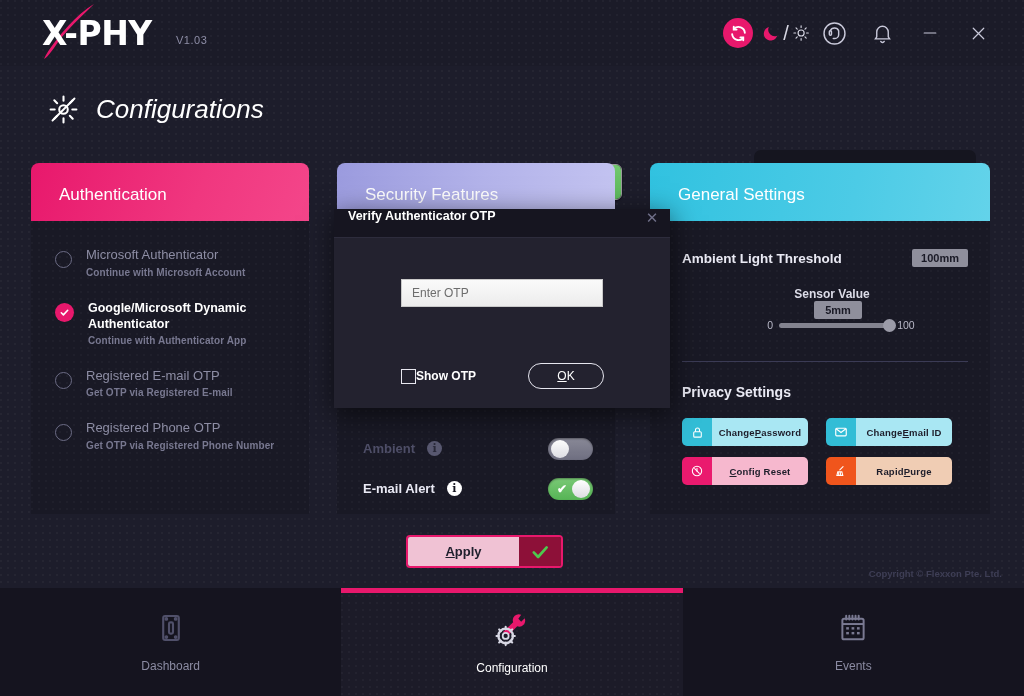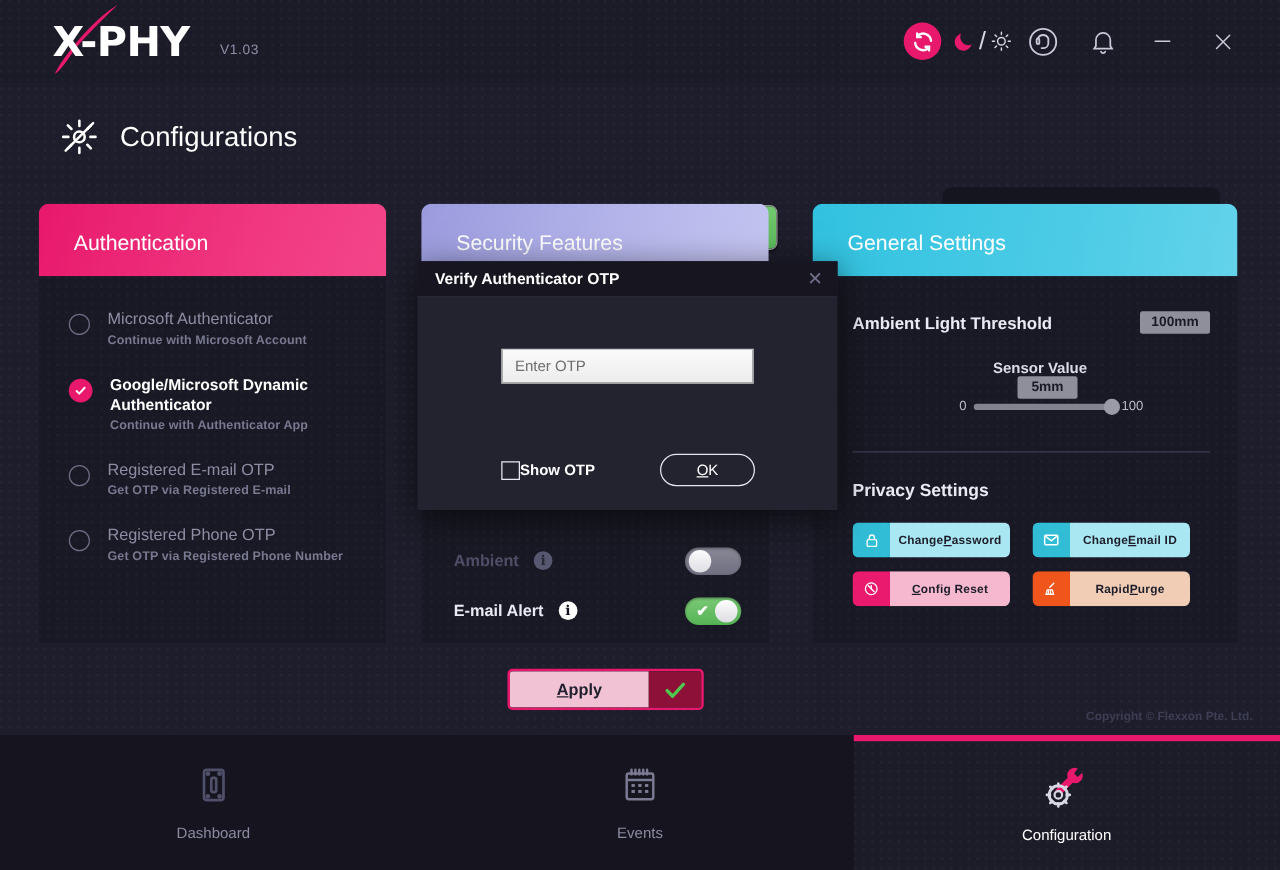--- a/index.html
+++ b/index.html
@@ -52,21 +52,21 @@
   .slash { color: #d8d8e4; font-size: 20px; font-weight: 300; }
 
   
   .title-row {
     position: absolute; left: 0; top: 66px; width: 1024px; height: 96px;
   }
   .page-title {
     position: absolute; left: 47px; top: 27px;
     display: flex; align-items: center; gap: 16px;
   }
-  .page-title .ttl { font-size: 22px; color: #ffffff; font-weight: 400; }
+  .page-title .ttl { font-size: 26px; color: #ffffff; font-weight: 400; font-style: italic; }
 
   .disk-toggle {
     position: absolute; left: 342px; top: 98px;
     width: 280px; height: 36px;
     border-radius: 6px; border: 1px solid #9a9a9a;
     display: flex; overflow: hidden; cursor: pointer;
     box-shadow: 0 1px 2px rgba(0,0,0,.5);
   }
   .disk-toggle .knob {
     width: 143px; height: 100%;
@@ -195,21 +195,21 @@
     position: absolute; right: 22px; top: 568px;
     font-size: 9.5px; font-weight: 700; color: #3e3e55;
   }
 
   
   .modal {
     position: absolute; left: 334px; top: 209px; width: 336px; height: 199px;
     background: #23222f; box-shadow: 0 6px 26px rgba(0,0,0,.6);
   }
   .modal-bar {
-    height: 29px; background: #161520; display: flex; align-items: center; padding: 0 8px 0 14px;
+    height: 29px; background: #161520; display: flex; padding: 0 8px 0 14px;
     border-bottom: 1px solid #2d2c3c;
   }
   .modal-bar .mt { font-size: 12.5px; font-weight: 700; color: #ffffff; }
   .modal-bar .mx { margin-left: auto; color: #6f6f88; font-size: 15px; cursor: pointer;
                    width: 20px; text-align: center; }
   .otp-input {
     position: absolute; left: 67px; top: 70px; width: 202px; height: 28px;
     background: linear-gradient(180deg,#fafafa,#ececec); border: 1px solid #c9c9c9;
     font-size: 12px; color: #6d6d6d; padding-left: 10px;
     font-family: "Liberation Sans", sans-serif;
@@ -543,40 +543,40 @@
         <rect x="6.5" y="3.5" width="11" height="17" rx="1.4"></rect>
         <rect x="10.6" y="8" width="2.8" height="8" rx="1"></rect>
         <circle cx="8.7" cy="5.6" r=".6" fill="#50506a"></circle>
           <circle cx="15.3" cy="5.6" r=".6" fill="#50506a"></circle>
         <circle cx="8.7" cy="18.4" r=".6" fill="#50506a"></circle>
           <circle cx="15.3" cy="18.4" r=".6" fill="#50506a"></circle>
       </svg>
       <span class="nlbl">Dashboard</span>
     </div>
 
+    <div class="nav-item active">
+      <svg width="38" height="38" viewBox="0 0 24 24">
+        <path d="M17.8 3.6a3.8 3.8 0 0 0-5.1 4.7L6.4 14.6l2.6 2.6 6.3-6.3a3.8 3.8 0 0 0 4.7-5.1l-2.2 2.2-1.8-1.8 1.8-2.6Z" fill="#e8186c"></path>
+        <circle cx="8" cy="17" r="4.6" fill="none" stroke="#d8d8e4" stroke-width="1.5"></circle>
+        <circle cx="8" cy="17" r="1.9" fill="#1c1b28" stroke="#d8d8e4" stroke-width="1.1"></circle>
+        <path d="M8 11.2v1.6M8 21.2v1.6M2.2 17h1.6M12.2 17h1.6M3.9 12.9l1.1 1.1M11 20l1.1 1.1M12.1 12.9L11 14M5 20l-1.1 1.1" stroke="#d8d8e4" stroke-width="1.3" stroke-linecap="round"></path>
+      </svg>
+      <span class="nlbl">Configuration</span>
+    </div>
+
     <div class="nav-item">
       <svg width="34" height="34" viewBox="0 0 24 24" fill="none" stroke="#7a7a92" stroke-width="1.4">
         <rect x="4.5" y="5.5" width="15" height="14.5" rx="1.2"></rect>
         <path d="M4.5 9.2h15"></path>
         <path d="M7.2 3.4v2.6M9.4 3.4v2.6M11.6 3.4v2.6M13.8 3.4v2.6M16 3.4v2.6" stroke-linecap="round"></path>
         <rect x="7.2" y="11.4" width="1.9" height="1.7" fill="#7a7a92" stroke="none"></rect>
         <rect x="11" y="11.4" width="1.9" height="1.7" fill="#7a7a92" stroke="none"></rect>
         <rect x="14.8" y="11.4" width="1.9" height="1.7" fill="#7a7a92" stroke="none"></rect>
         <rect x="7.2" y="14.8" width="1.9" height="1.7" fill="#7a7a92" stroke="none"></rect>
         <rect x="11" y="14.8" width="1.9" height="1.7" fill="#7a7a92" stroke="none"></rect>
         <rect x="14.8" y="14.8" width="1.9" height="1.7" fill="#7a7a92" stroke="none"></rect>
       </svg>
       <span class="nlbl">Events</span>
     </div>
 
-    <div class="nav-item active">
-      <svg width="38" height="38" viewBox="0 0 24 24">
-        <path d="M17.8 3.6a3.8 3.8 0 0 0-5.1 4.7L6.4 14.6l2.6 2.6 6.3-6.3a3.8 3.8 0 0 0 4.7-5.1l-2.2 2.2-1.8-1.8 1.8-2.6Z" fill="#e8186c"></path>
-        <circle cx="8" cy="17" r="4.6" fill="none" stroke="#d8d8e4" stroke-width="1.5"></circle>
-        <circle cx="8" cy="17" r="1.9" fill="#1c1b28" stroke="#d8d8e4" stroke-width="1.1"></circle>
-        <path d="M8 11.2v1.6M8 21.2v1.6M2.2 17h1.6M12.2 17h1.6M3.9 12.9l1.1 1.1M11 20l1.1 1.1M12.1 12.9L11 14M5 20l-1.1 1.1" stroke="#d8d8e4" stroke-width="1.3" stroke-linecap="round"></path>
-      </svg>
-      <span class="nlbl">Configuration</span>
-    </div>
-
   </div>
 
 </div>
 
 </body></html>

